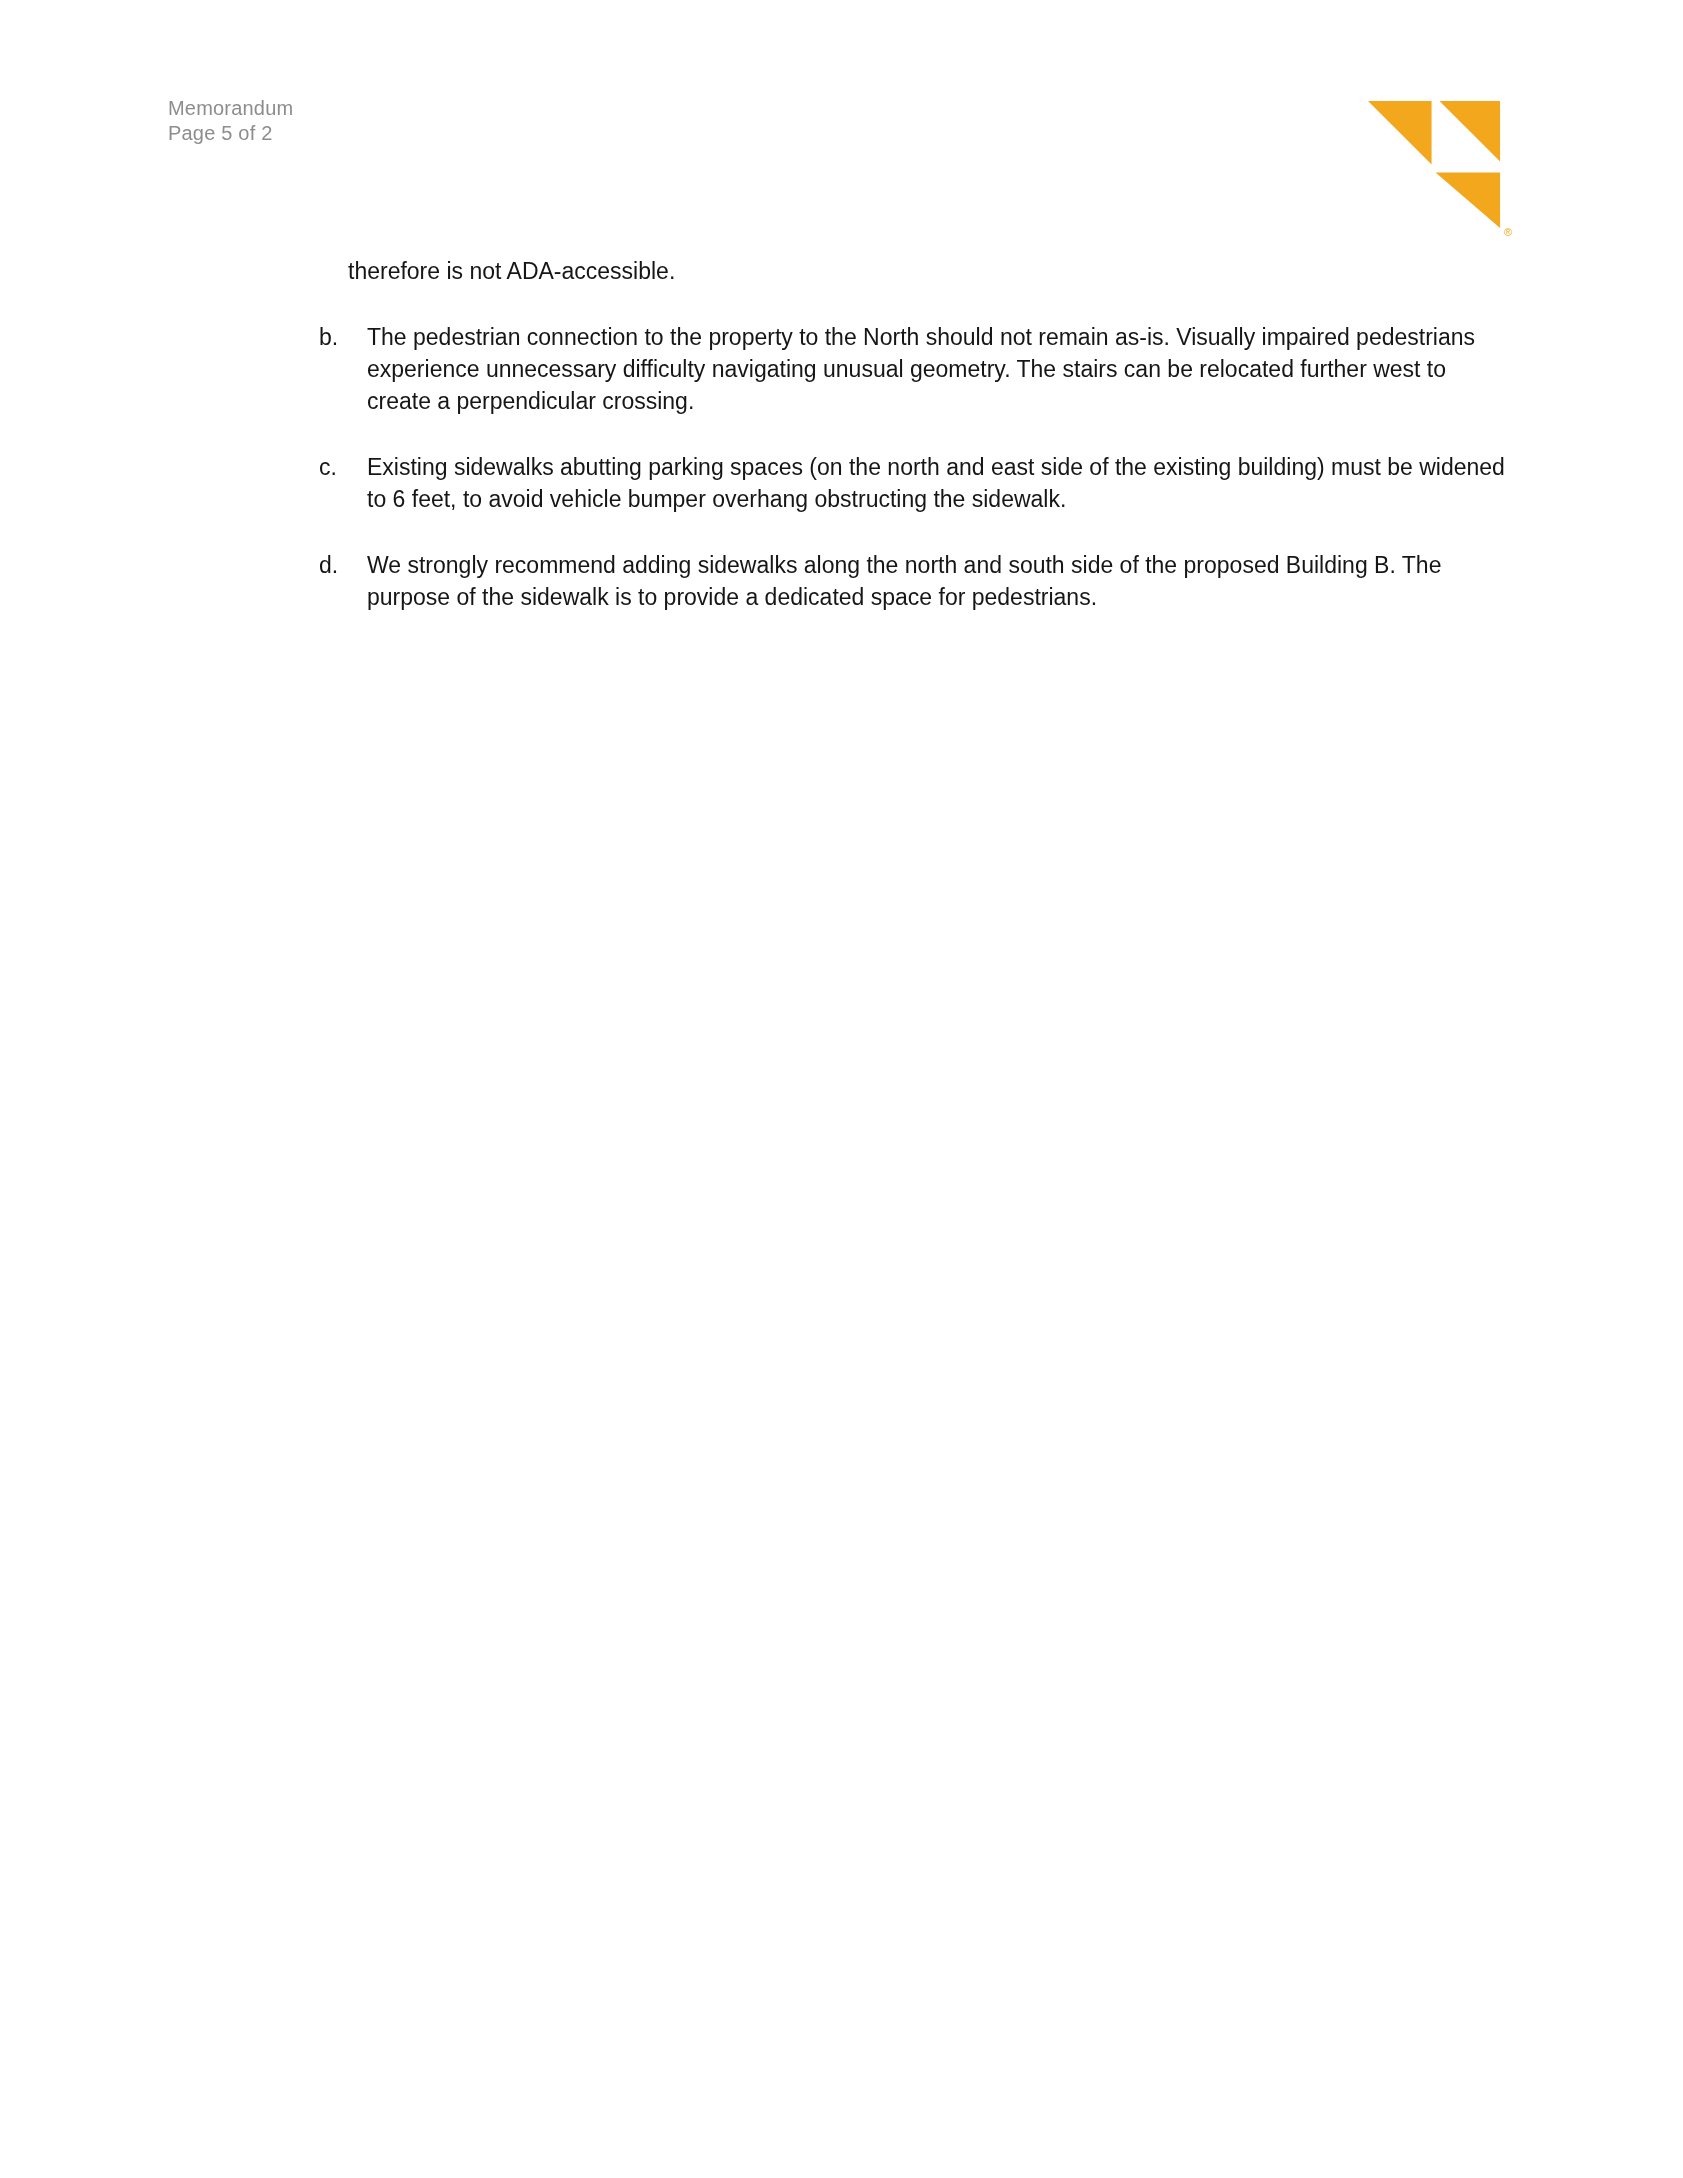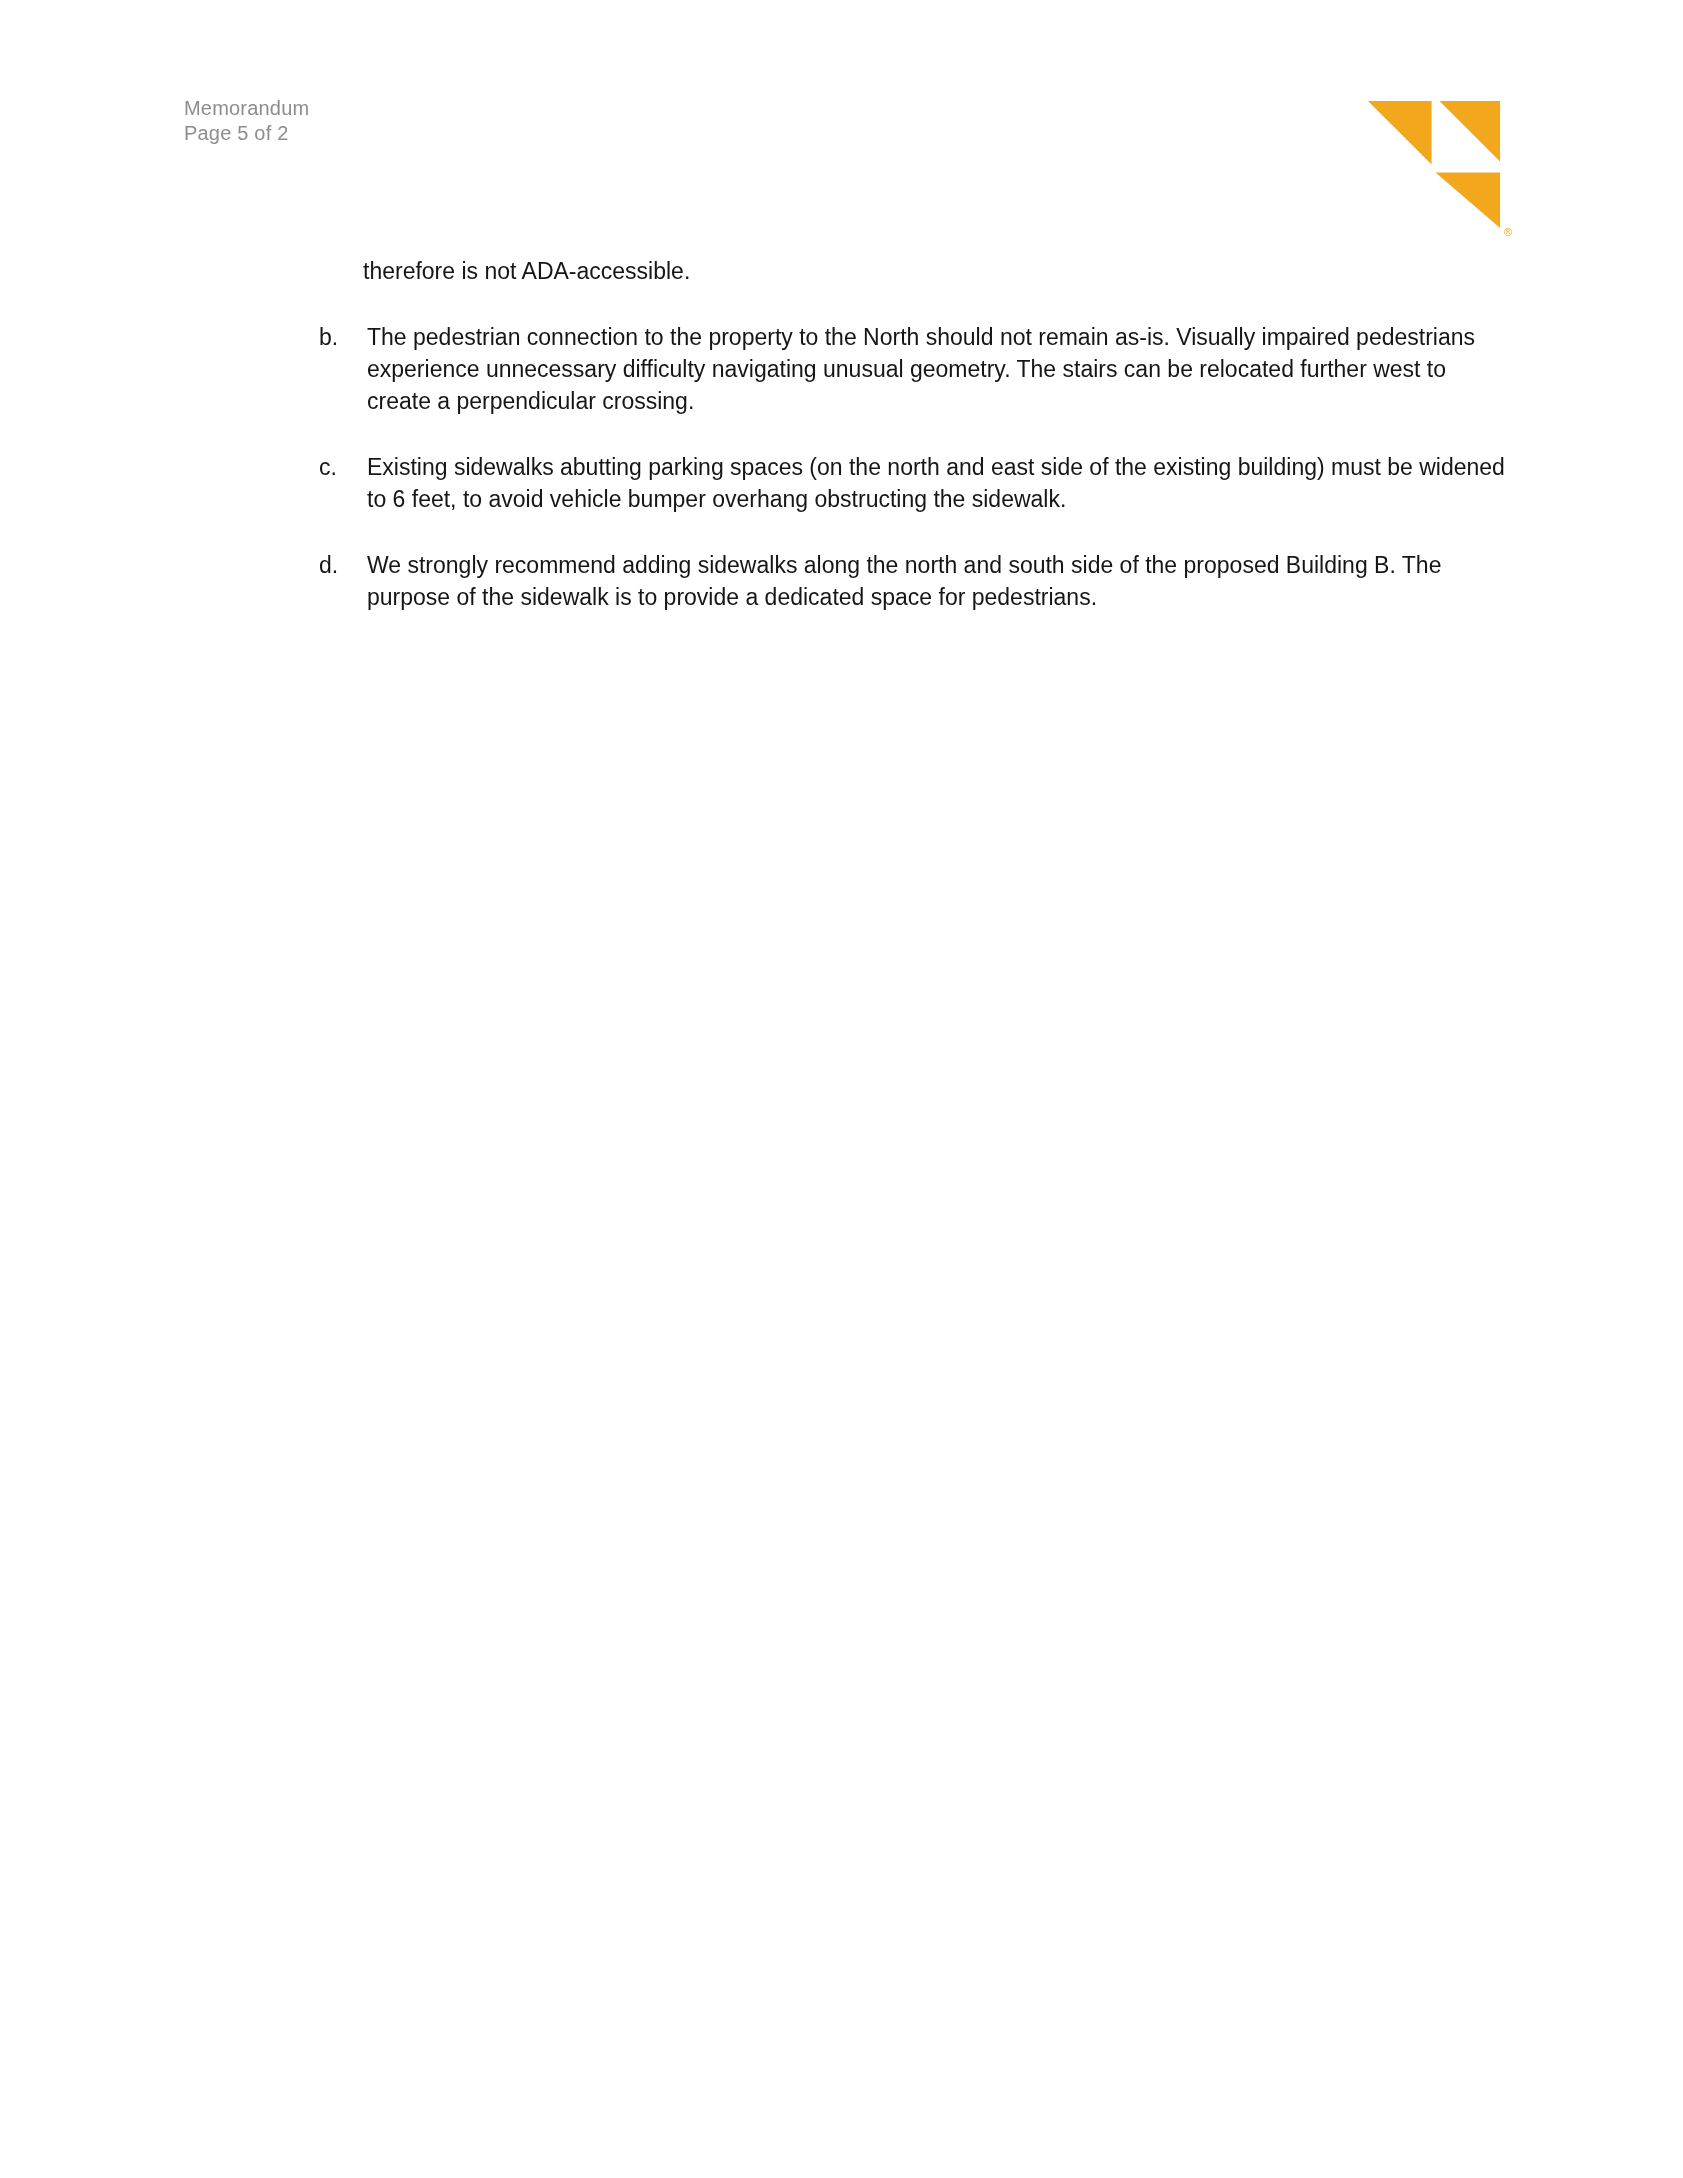--- a/index.html
+++ b/index.html
@@ -10,21 +10,21 @@
   .page {
     position: relative;
     width: 1683px;
     height: 2178px;
     background: #ffffff;
     overflow: hidden;
     font-family: "Liberation Sans", "DejaVu Sans", sans-serif;
   }
   .doc-header {
     position: absolute;
-    left: 184px;
+    left: 168px;
     top: 96px;
     font-size: 20px;
     line-height: 25px;
     color: #8d8d8d;
     letter-spacing: 0.2px;
   }
   .logo-wrap {
     position: absolute;
     left: 1366px;
     top: 99px;
@@ -34,21 +34,21 @@
   .content {
     position: absolute;
     left: 319px;
     top: 255px;
     width: 1196px;
     font-size: 23px;
     line-height: 32px;
     color: #161616;
   }
   .continuation {
-    margin: 0 0 34px 44px;
+    margin: 0 0 34px 29px;
   }
   .memo-list-item {
     display: flex;
     margin: 0 0 34px 0;
   }
   .memo-list-item .marker {
     flex: 0 0 48px;
   }
   .memo-list-item .item-text {
     flex: 1 1 auto;

